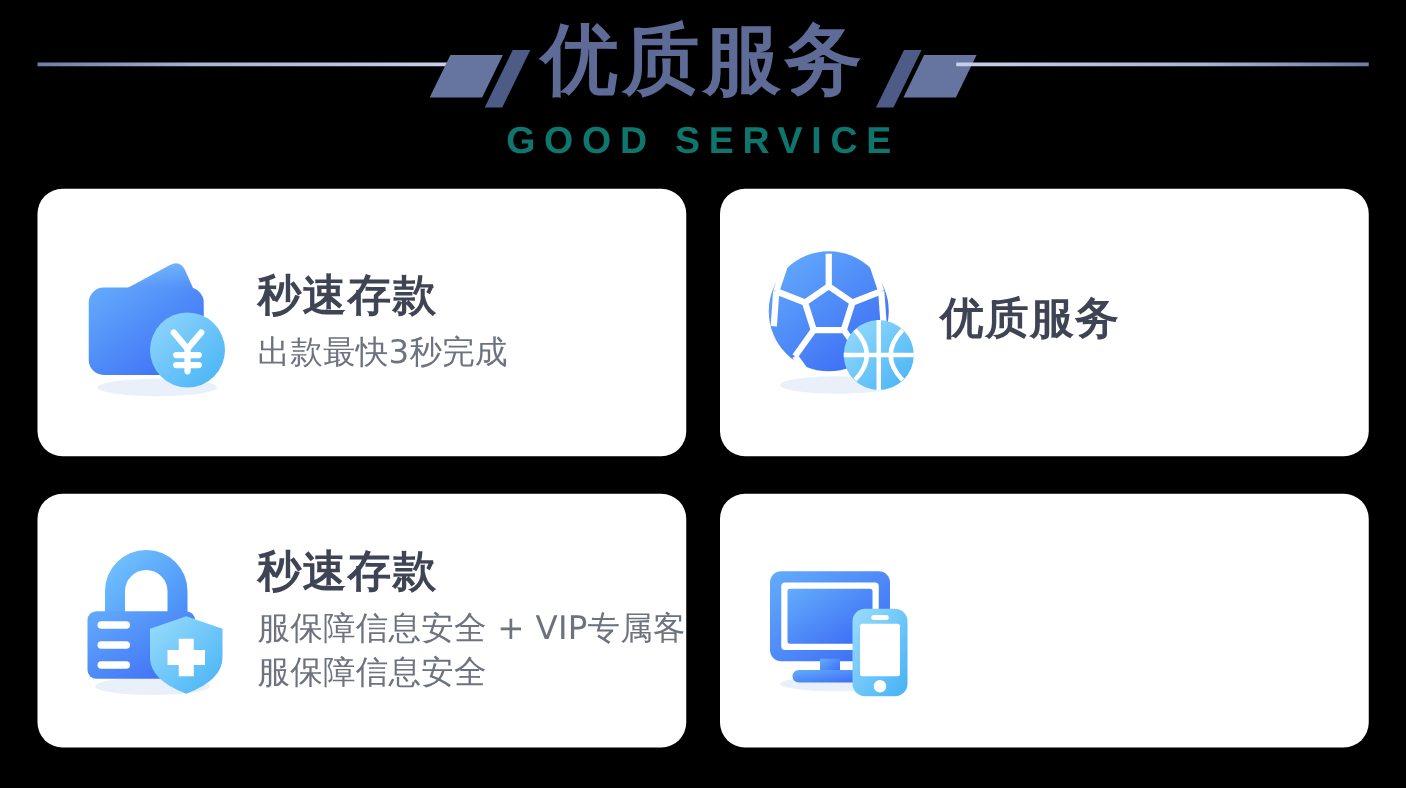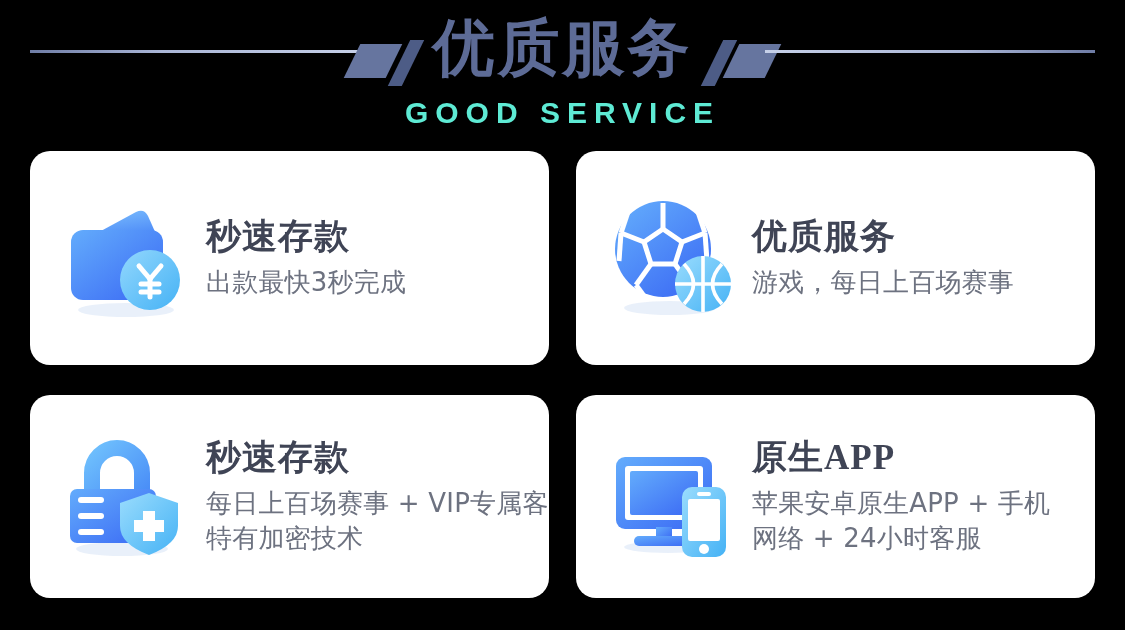--- a/index.html
+++ b/index.html
@@ -24,40 +24,40 @@
   .wedge.w3 { right:399px; width:14px; height:46px; top:40px; transform:skewX(-26deg);
               background:#4d5c86; }
   .wedge.w4 { right:352px; transform:skewX(-26deg); }
 
   .title-cn { position:absolute; left:0; right:0; top:12px; text-align:center;
               font-size:62px; font-weight:bold; color:#5d6b96;
               letter-spacing:3px; line-height:1.15;
               font-family:"DejaVu Sans","Liberation Sans",sans-serif; }
 
   .title-en { position:absolute; left:0; right:0; top:96px; text-align:center;
-              font-size:30px; font-weight:bold; color:#5eead4;
+              font-size:30px; font-weight:bold; color:#0f766e;
               letter-spacing:7px;
               font-family:"Liberation Sans","DejaVu Sans",sans-serif; }
 
   
   .grid { position:absolute; left:30px; top:151px; width:1065px; height:447px;
           display:grid; grid-template-columns:519px 519px; grid-template-rows:214px 203px;
           column-gap:27px; row-gap:30px; }
 
   .card { background:#fff; border-radius:20px; display:flex; align-items:center;
           padding:0 22px 0 30px; overflow:hidden; }
 
   .icon-wrap { position:relative; width:132px; height:132px; flex:0 0 132px; }
   .icon-wrap svg { display:block; width:132px; height:132px; }
 
   .text-wrap { margin-left:14px; flex:1 1 auto; min-width:0; }
 
   .c-title { font-size:35px; font-weight:bold; color:#3f4455; line-height:1.18;
              letter-spacing:1px;
-             font-family:Liberation Serif, serif; }
+             font-family:Liberation Sans, sans-serif; }
   .c-sub   { font-size:26px; color:#6d7280; line-height:1.35; margin-top:7px;
              letter-spacing:0.2px;
              font-family:"DejaVu Sans","Liberation Sans",sans-serif; }
   .c-sub span { display:block; white-space:nowrap; }
 </style>
 </head>
 <body>
 
 <div class="page">
 
@@ -160,21 +160,20 @@
             <path d="M97 64 V120"></path>
             <path d="M69 92 H125"></path>
             <path d="M78 72 Q97 92 78 112"></path>
             <path d="M116 72 Q97 92 116 112"></path>
           </g>
         </svg>
       </div>
       <div class="text-wrap">
         <div class="c-title">优质服务</div>
         <div class="c-sub">
-          <span>游戏，每日上百场赛事</span>
         </div>
       </div>
     </div>
 
     <div class="card">
       <div class="icon-wrap">
         <svg viewBox="0 0 132 132" xmlns="http://www.w3.org/2000/svg">
           <defs>
             <linearGradient id="g3a" x1="0" y1="0" x2="1" y2="1">
               <stop offset="0" stop-color="#63acfc"></stop>
@@ -202,22 +201,22 @@
           </g>
 
           <path d="M89 62 L118 72 V95 Q118 113 89 124 Q60 113 60 95 V72 Z" fill="url(#g3c)"></path>
 
           <path d="M83 80 H95 V89 H104 V101 H95 V110 H83 V101 H74 V89 H83 Z" fill="#ffffff"></path>
         </svg>
       </div>
       <div class="text-wrap">
         <div class="c-title">秒速存款</div>
         <div class="c-sub">
-          <span>每日上百场赛事 + VIP专属客</span>
-          <span>特有加密技术</span>
+          <span>服保障信息安全 + VIP专属客</span>
+          <span>服保障信息安全</span>
         </div>
       </div>
     </div>
 
     <div class="card">
       <div class="icon-wrap">
         <svg viewBox="0 0 132 132" xmlns="http://www.w3.org/2000/svg">
           <defs>
             <linearGradient id="g4a" x1="0" y1="0" x2="1" y2="1">
               <stop offset="0" stop-color="#63acfc"></stop>
@@ -237,23 +236,16 @@
 
           <rect x="50" y="96" width="16" height="12" fill="url(#g4a)"></rect>
           <rect x="28" y="105" width="60" height="10" rx="5" fill="url(#g4a)"></rect>
 
           <rect x="76" y="56" width="44" height="70" rx="10" fill="url(#g4b)"></rect>
           <rect x="82" y="68" width="32" height="42" rx="2" fill="#ffffff"></rect>
           <rect x="91" y="61" width="14" height="4" rx="2" fill="#ffffff"></rect>
           <circle cx="98" cy="118" r="5" fill="#ffffff"></circle>
         </svg>
       </div>
-      <div class="text-wrap">
-        <div class="c-title">原生APP</div>
-        <div class="c-sub">
-          <span>苹果安卓原生APP + 手机</span>
-          <span>网络 + 24小时客服</span>
-        </div>
-      </div>
     </div>
 
   </div>
 </div>
 
 </body></html>

